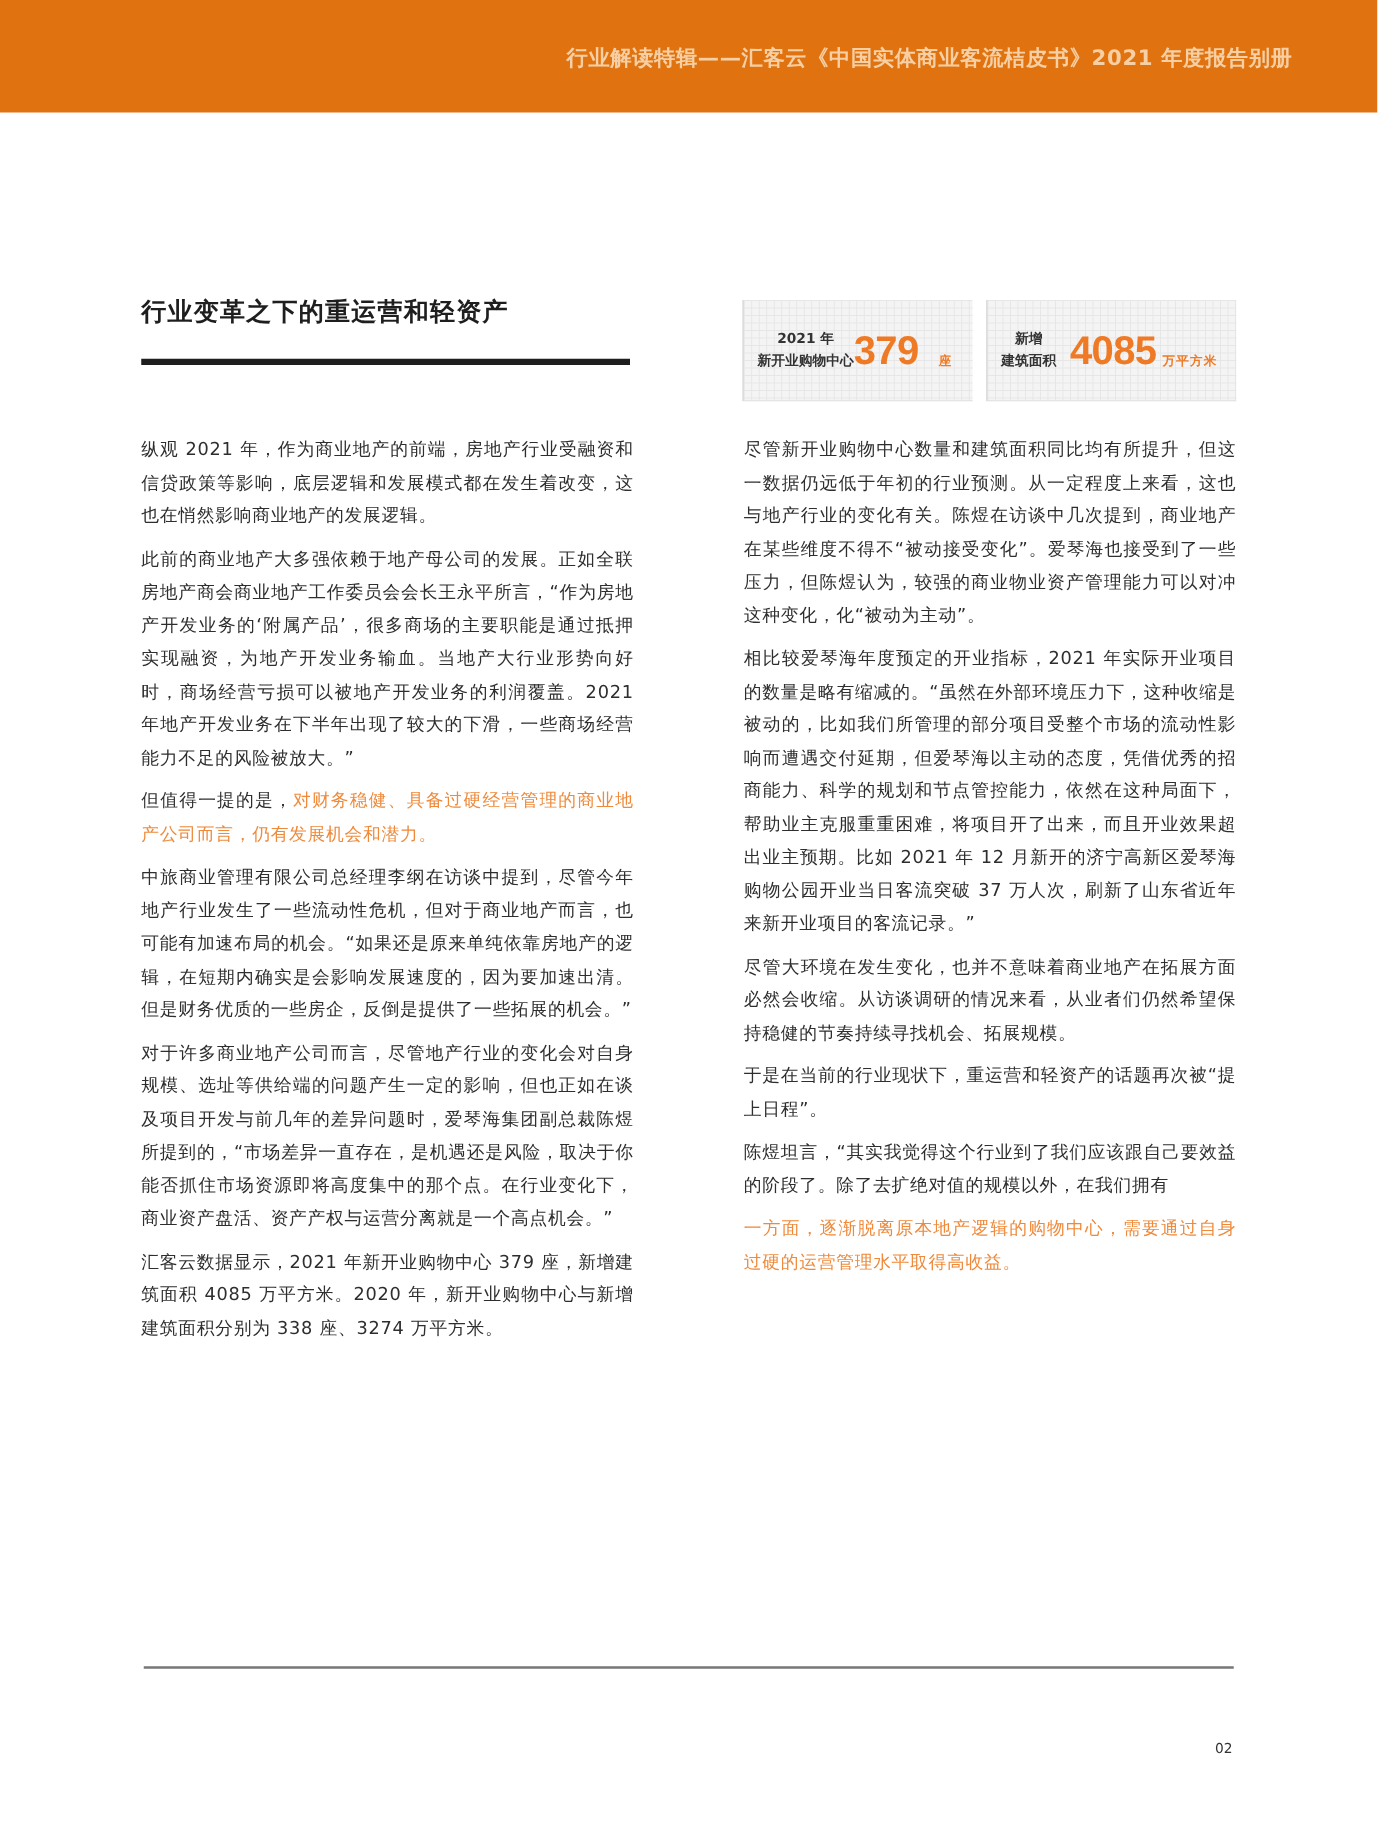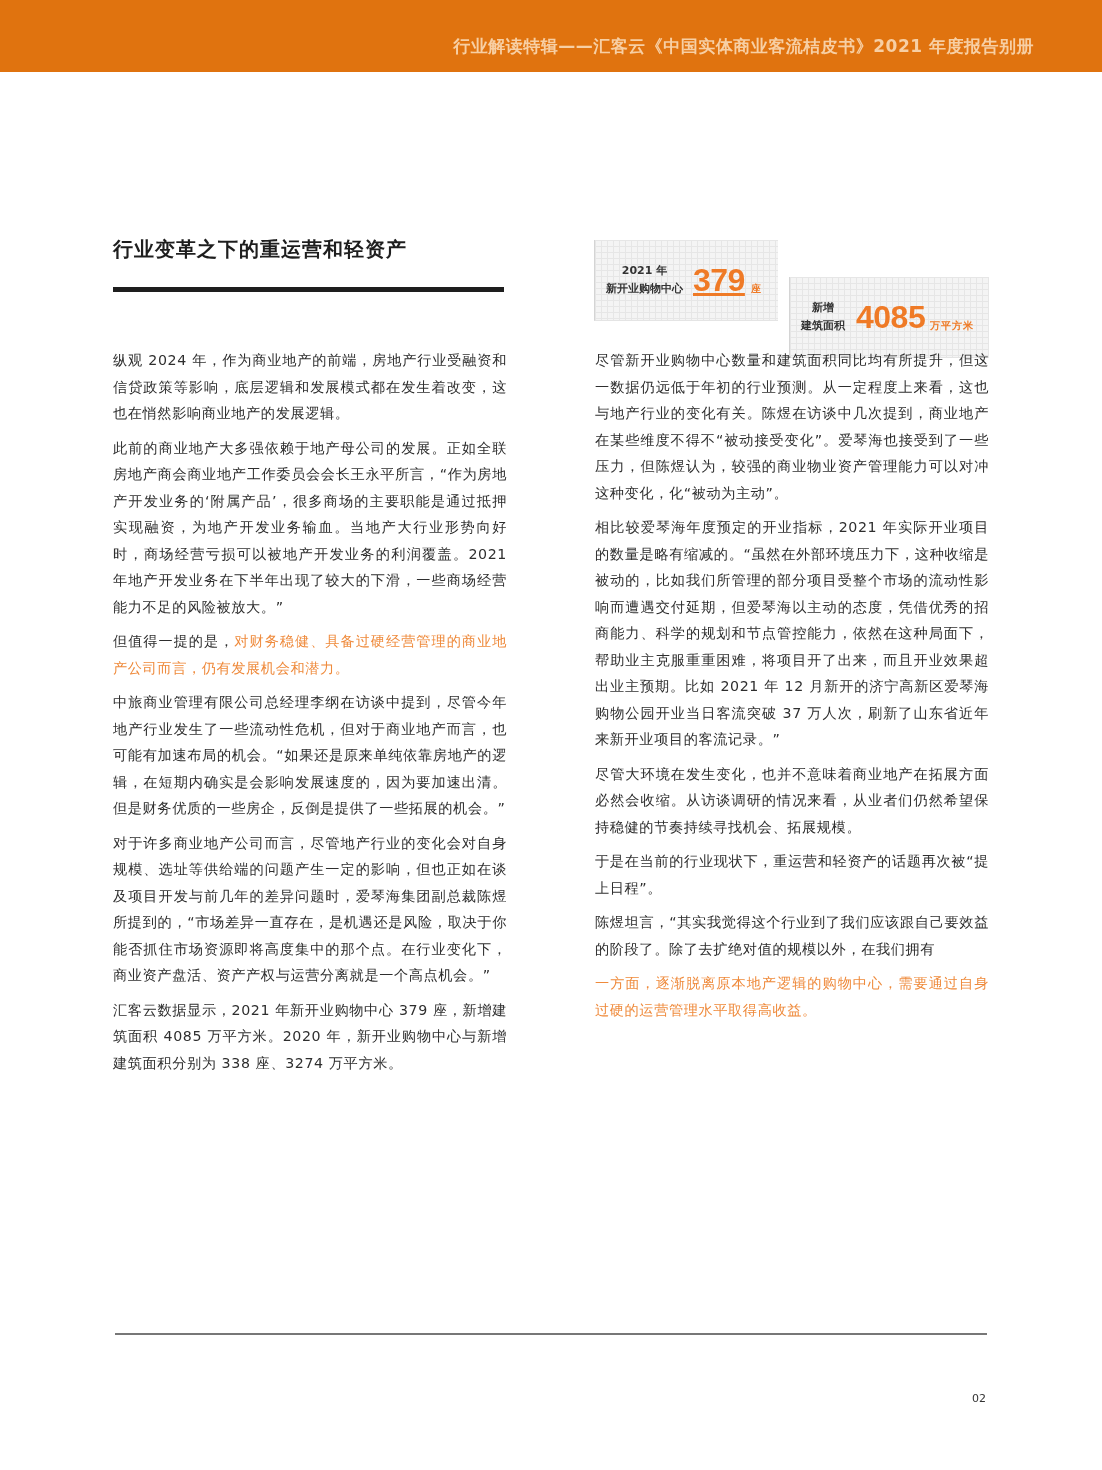--- a/index.html
+++ b/index.html
@@ -1,20 +1,20 @@
 <!DOCTYPE html>
 <html><head>
 <meta charset="utf-8">
 <style>
   * { margin: 0; padding: 0; box-sizing: border-box; }
   html, body { width: 1102px; height: 1470px; background: #ffffff; overflow: hidden; }
   body { position: relative; font-family: "DejaVu Sans", "Liberation Sans", sans-serif; color: #2b2b2b; }
 
   .header-band {
-    position: absolute; left: 0; top: 0; width: 1102px; height: 72px;
+    position: absolute; left: 0; top: 0; width: 1102px; height: 90px;
     background: #e0730f;
   }
   .header-title {
     position: absolute; right: 68px; top: 35px;
     font-size: 17px; font-weight: bold; color: #f7cfa4; letter-spacing: 0.5px;
     white-space: nowrap;
   }
 
   .section-title {
     position: absolute; left: 113px; top: 236px;
@@ -31,33 +31,33 @@
     background-color: #f4f4f4;
     background-image:
       linear-gradient(#e6e6e6 1px, transparent 1px),
       linear-gradient(90deg, #e6e6e6 1px, transparent 1px);
     background-size: 6px 6px;
     border-left: 1px solid #d4d4d4;
     border-bottom: 1px solid #e4e4e4;
     text-align: center;
   }
   .stat-card.one { left: 594px; width: 184px; }
-  .stat-card.two { left: 789px; width: 200px; margin-top: 37px; }
+  .stat-card.two { left: 789px; width: 200px; }
   .stat-label {
     position: absolute; left: 11px; top: 22px;
     font-size: 11px; font-weight: bold; color: #333333; line-height: 18px;
     white-space: nowrap;
   }
   .stat-value {
     position: absolute; top: 22px;
     font-family: "Liberation Sans", sans-serif;
     font-size: 32px; font-weight: bold; color: #ef7a26; line-height: 36px;
     letter-spacing: -0.5px;
   }
-  .stat-card.one .stat-value { left: 98px; text-decoration: underline; }
+  .stat-card.one .stat-value { left: 88px; }
   .stat-card.two .stat-value { left: 66px; }
   .stat-unit {
     position: absolute; top: 42px;
     font-size: 10px; font-weight: bold; color: #ef7a26; white-space: nowrap;
   }
   .stat-card.one .stat-unit { left: 156px; }
   .stat-card.two .stat-unit { left: 140px; letter-spacing: 1px; }
 
   .column {
     position: absolute; top: 347px; width: 394px;
@@ -100,21 +100,21 @@
 <div class="stat-card two">
   <div class="stat-label">
     <div>新增</div>
     <div>建筑面积</div>
   </div>
   <div class="stat-value">4085</div>
   <div class="stat-unit">万平方米</div>
 </div>
 
 <div class="column col-left">
-  <p class="para">纵观 2024 年，作为商业地产的前端，房地产行业受融资和信贷政策等影响，底层逻辑和发展模式都在发生着改变，这也在悄然影响商业地产的发展逻辑。</p>
+  <p class="para">纵观 2021 年，作为商业地产的前端，房地产行业受融资和信贷政策等影响，底层逻辑和发展模式都在发生着改变，这也在悄然影响商业地产的发展逻辑。</p>
   <p class="para">此前的商业地产大多强依赖于地产母公司的发展。正如全联房地产商会商业地产工作委员会会长王永平所言，“作为房地产开发业务的‘附属产品’，很多商场的主要职能是通过抵押实现融资，为地产开发业务输血。当地产大行业形势向好时，商场经营亏损可以被地产开发业务的利润覆盖。2021 年地产开发业务在下半年出现了较大的下滑，一些商场经营能力不足的风险被放大。”</p>
   <p class="para"><span>但值得一提的是，</span><span class="hl">对财务稳健、具备过硬经营管理的商业地产公司而言，仍有发展机会和潜力。</span></p>
   <p class="para">中旅商业管理有限公司总经理李纲在访谈中提到，尽管今年地产行业发生了一些流动性危机，但对于商业地产而言，也可能有加速布局的机会。“如果还是原来单纯依靠房地产的逻辑，在短期内确实是会影响发展速度的，因为要加速出清。但是财务优质的一些房企，反倒是提供了一些拓展的机会。”</p>
   <p class="para">对于许多商业地产公司而言，尽管地产行业的变化会对自身规模、选址等供给端的问题产生一定的影响，但也正如在谈及项目开发与前几年的差异问题时，爱琴海集团副总裁陈煜所提到的，“市场差异一直存在，是机遇还是风险，取决于你能否抓住市场资源即将高度集中的那个点。在行业变化下，商业资产盘活、资产产权与运营分离就是一个高点机会。”</p>
   <p class="para">汇客云数据显示，2021 年新开业购物中心 379 座，新增建筑面积 4085 万平方米。2020 年，新开业购物中心与新增建筑面积分别为 338 座、3274 万平方米。</p>
 </div>
 
 <div class="column col-right">
   <p class="para">尽管新开业购物中心数量和建筑面积同比均有所提升，但这一数据仍远低于年初的行业预测。从一定程度上来看，这也与地产行业的变化有关。陈煜在访谈中几次提到，商业地产在某些维度不得不“被动接受变化”。爱琴海也接受到了一些压力，但陈煜认为，较强的商业物业资产管理能力可以对冲这种变化，化“被动为主动”。</p>
   <p class="para">相比较爱琴海年度预定的开业指标，2021 年实际开业项目的数量是略有缩减的。“虽然在外部环境压力下，这种收缩是被动的，比如我们所管理的部分项目受整个市场的流动性影响而遭遇交付延期，但爱琴海以主动的态度，凭借优秀的招商能力、科学的规划和节点管控能力，依然在这种局面下，帮助业主克服重重困难，将项目开了出来，而且开业效果超出业主预期。比如 2021 年 12 月新开的济宁高新区爱琴海购物公园开业当日客流突破 37 万人次，刷新了山东省近年来新开业项目的客流记录。”</p>

